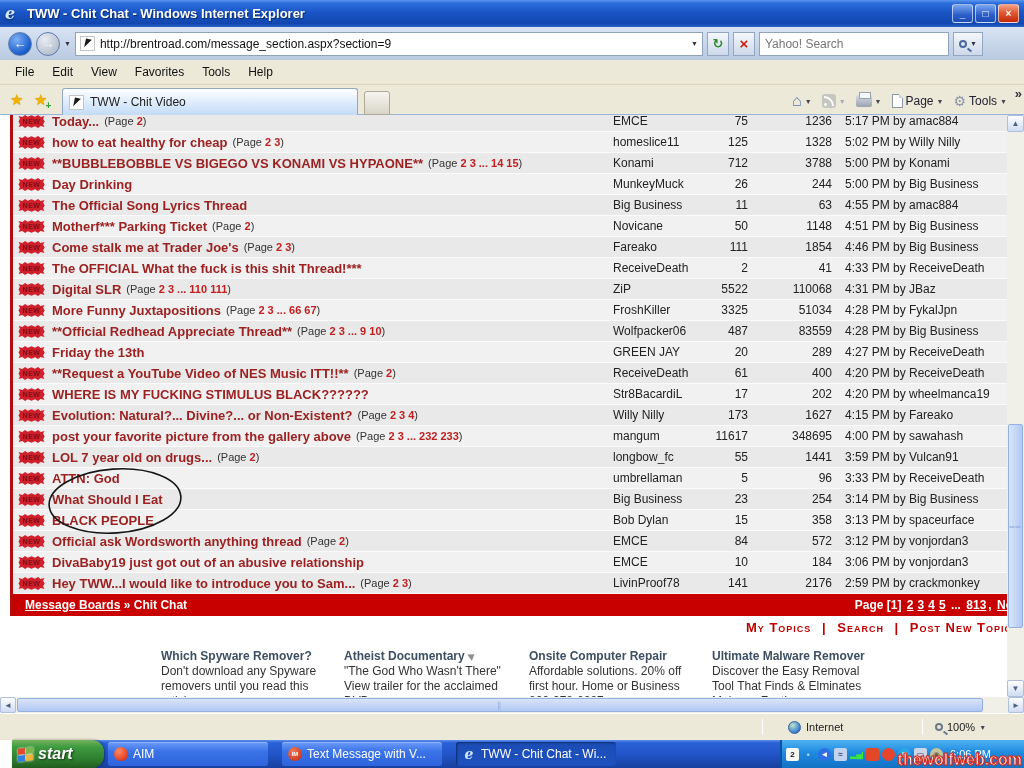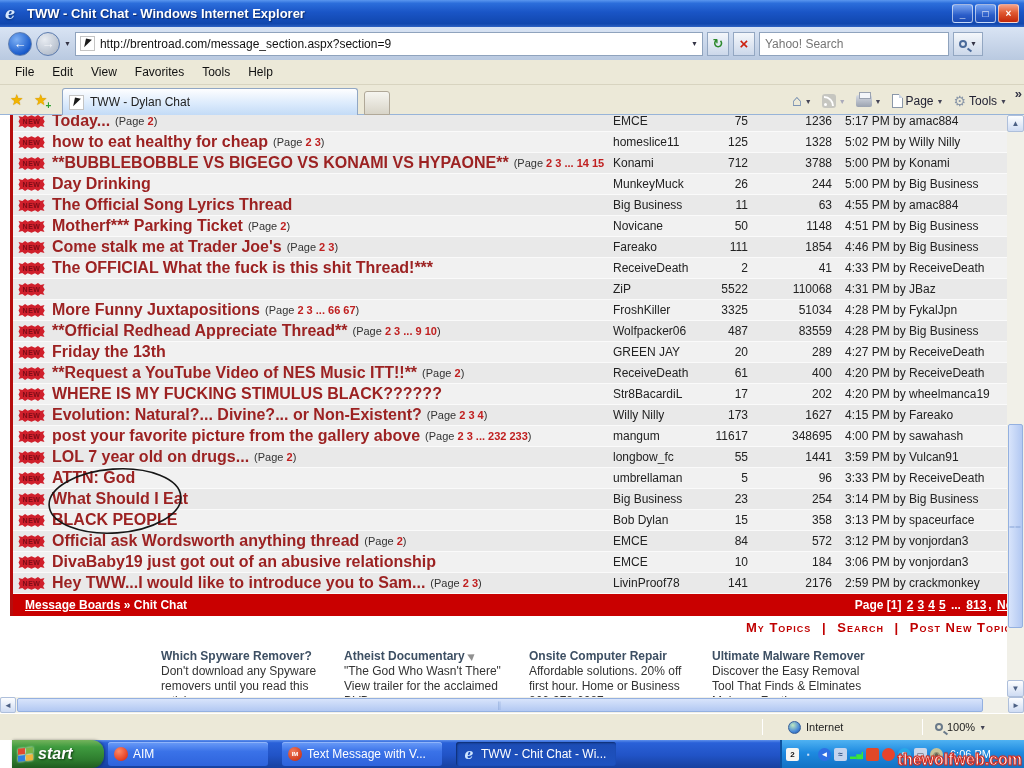--- a/index.html
+++ b/index.html
@@ -75,21 +75,21 @@
   
   .viewport{position:absolute;left:0;top:115px;width:1007px;height:582px;overflow:hidden;background:#fff;}
   .page{position:absolute;left:0;top:0;width:1040px;height:582px;}
   .forum-table{position:absolute;left:10px;top:-4px;width:1030px;border-left:3px solid #b50d0d;border-right:3px solid #b50d0d;}
   .trow{position:relative;height:21px;background:#e9e9e9;border-bottom:1px solid #fafafa;}
   .trow.alt{background:#f1f1f1;}
   .new-icon{position:absolute;left:5px;top:4px;width:27px;height:13px;background:#d0202c;color:#7c0c17;
     font-size:7px;font-weight:bold;letter-spacing:.5px;text-align:center;line-height:13px;
     clip-path:polygon(2% 50%,7% 28%,2% 8%,16% 16%,26% 0%,36% 14%,50% 2%,63% 14%,74% 0%,84% 16%,98% 8%,93% 28%,99% 50%,93% 72%,98% 92%,84% 84%,74% 100%,63% 86%,50% 98%,36% 86%,26% 100%,16% 84%,2% 92%,7% 72%);}
   .tmain{position:absolute;left:39px;top:0;width:552px;height:20px;display:flex;align-items:center;gap:5px;white-space:nowrap;overflow:hidden;}
-  .ttitle{color:#9c2222;font-weight:bold;font-size:16px;text-decoration:none;}
+  .ttitle{color:#9c2222;font-weight:bold;font-size:13px;text-decoration:none;}
   .tpages{font-size:11px;color:#333;}
   .pnums{color:#c02020;font-weight:bold;text-decoration:none;}
   .tcell{position:absolute;top:0;font-size:12px;color:#222;line-height:20px;white-space:nowrap;overflow:hidden;}
   .tauthor{left:600px;width:95px;}
   .treplies{left:655px;width:80px;text-align:right;}
   .tviews{left:745px;width:74px;text-align:right;}
   .tlast{left:832px;width:190px;}
   .redbar{height:22px;background:#c90000;display:flex;align-items:center;justify-content:space-between;
     padding:0 12px;color:#fff;font-size:12px;font-weight:bold;white-space:nowrap;}
   .redbar a{color:#fff;}
@@ -204,21 +204,21 @@
       <span class="menu-item">Favorites</span>
       <span class="menu-item">Tools</span>
       <span class="menu-item">Help</span>
     </div>
 
   <div class="tabrow">
     <span class="star fav">★</span>
     <span class="star add"><span>★</span><span class="plus">+</span></span>
     <span class="tab">
       <span class="favicon"></span>
-      <span class="tab-label">TWW - Dylan Chat</span>
+      <span class="tab-label">TWW - Chit Video</span>
     </span>
     <span class="tab-stub"></span>
     <span class="cmds">
       <span class="cmd">
           <span class="home-icon">⌂</span>
           <span class="caret">▼</span>
         </span>
       <span class="cmd">
           <span class="feeds-icon"></span>
           <span class="caret dim">▼</span>
@@ -325,20 +325,24 @@
               <span class="tmain">
                 <a class="ttitle">The OFFICIAL What the fuck is this shit Thread!***</a>
               </span>
               <span class="tcell tauthor">ReceiveDeath</span>
               <span class="tcell treplies">2</span>
               <span class="tcell tviews">41</span>
               <span class="tcell tlast">4:33 PM by ReceiveDeath</span>
             </div>
             <div class="trow">
               <span class="new-icon">NEW</span>
+              <span class="tmain">
+                <a class="ttitle">Digital SLR</a>
+                <span class="tpages">(Page <a class="pnums">2 3 ... 110 111</a>)</span>
+              </span>
               <span class="tcell tauthor">ZiP</span>
               <span class="tcell treplies">5522</span>
               <span class="tcell tviews">110068</span>
               <span class="tcell tlast">4:31 PM by JBaz</span>
             </div>
             <div class="trow alt">
               <span class="new-icon">NEW</span>
               <span class="tmain">
                 <a class="ttitle">More Funny Juxtapositions</a>
                 <span class="tpages">(Page <a class="pnums">2 3 ... 66 67</a>)</span>

